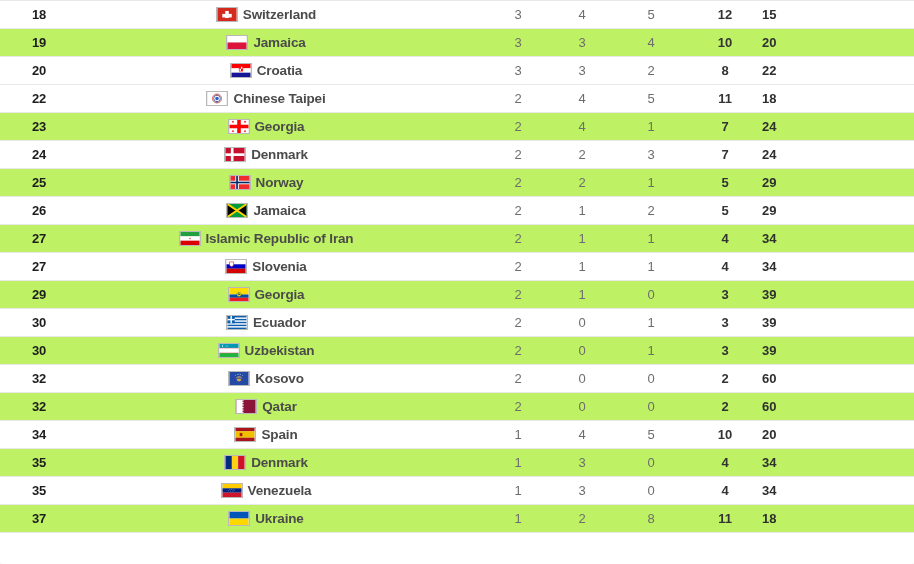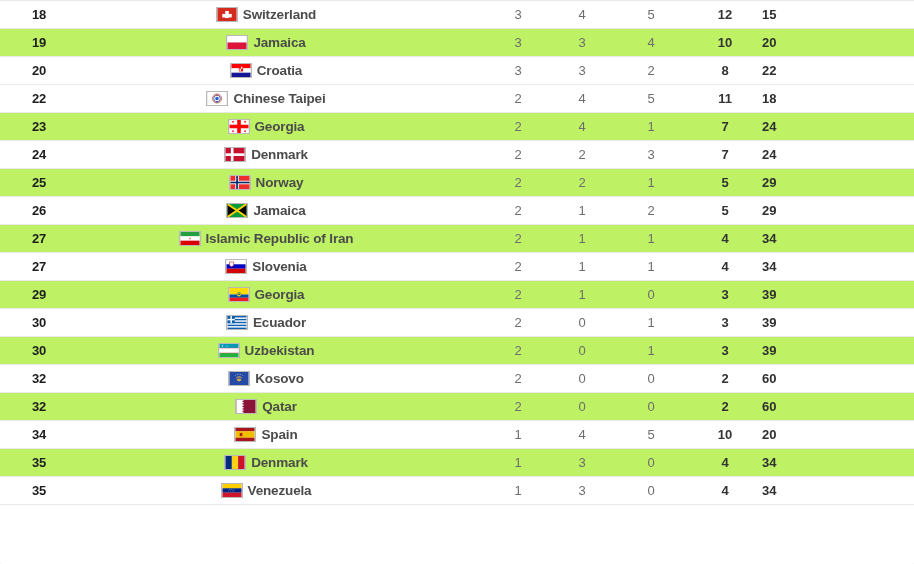--- a/index.html
+++ b/index.html
@@ -397,16 +397,28 @@
                 <circle cx="13.2" cy="12" r="0.6"></circle>
                 <circle cx="17.4" cy="12" r="0.6"></circle>
               </g>
             </svg></span><span class="country-name">Venezuela</span></td>
         <td class="cell-medal">1</td>
         <td class="cell-medal">3</td>
         <td class="cell-medal">0</td>
         <td class="cell-medal-total">4</td>
         <td class="cell-overall">34</td>
       </tr>
+      <tr class="even">
+        <td class="cell-rank">37</td>
+        <td class="cell-country"><span class="flag"><svg viewBox="0 0 32 22">
+              <rect width="32" height="11" fill="#0057b7"></rect>
+              <rect y="11" width="32" height="11" fill="#ffd700"></rect>
+            </svg></span><span class="country-name">Ukraine</span></td>
+        <td class="cell-medal">1</td>
+        <td class="cell-medal">2</td>
+        <td class="cell-medal">8</td>
+        <td class="cell-medal-total">11</td>
+        <td class="cell-overall">18</td>
+      </tr>
     </tbody>
 </table>
 
 <div id="bottom-edge"></div>
 
 </body></html>

